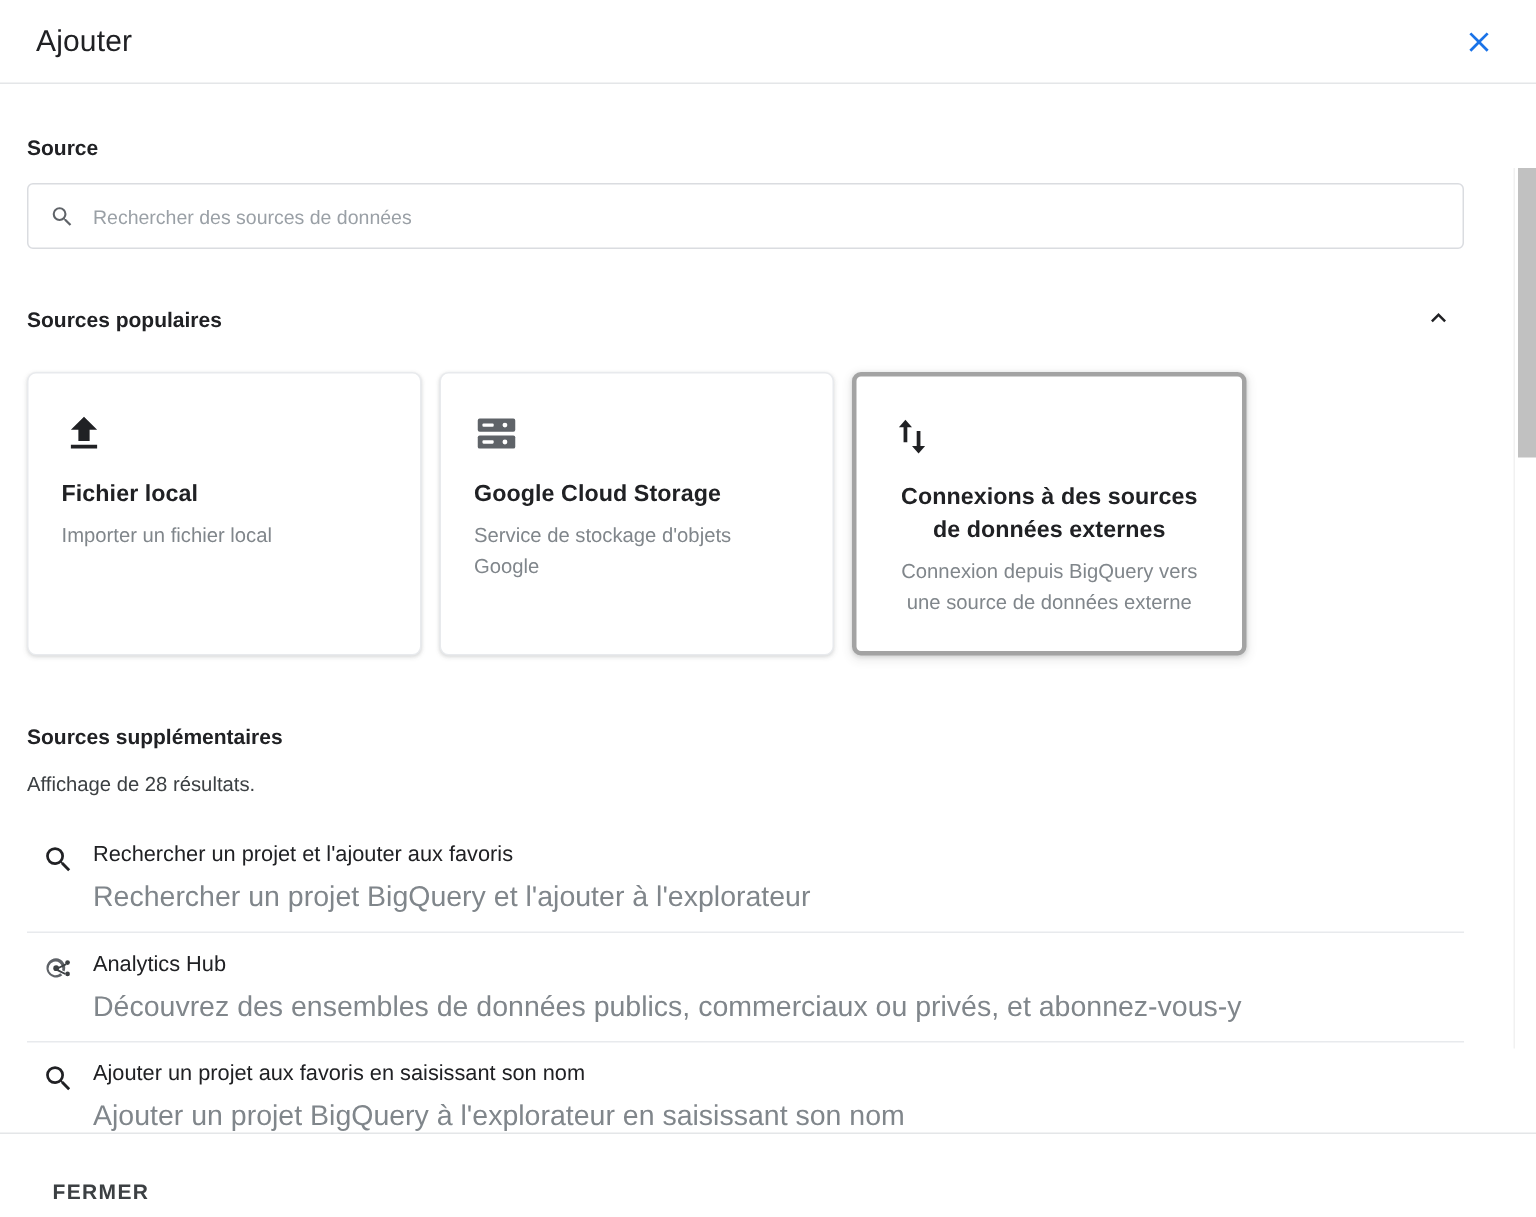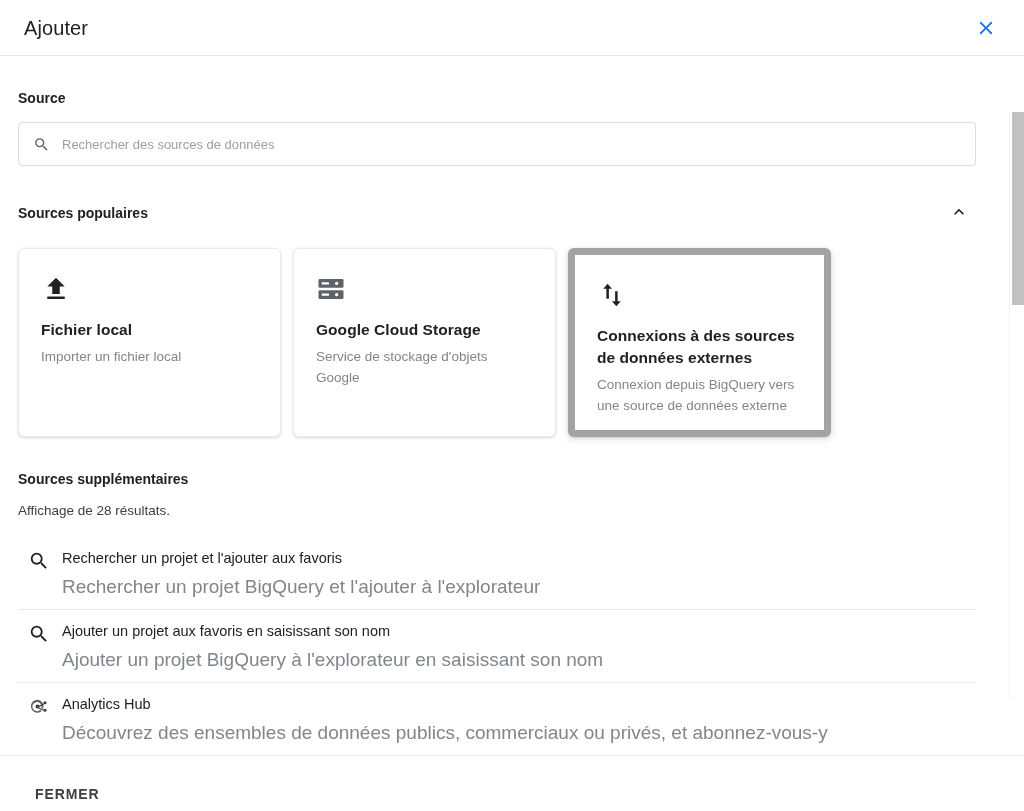--- a/index.html
+++ b/index.html
@@ -121,22 +121,23 @@
     height: 189px;
     background: #fff;
     border: 1px solid #e8eaed;
     border-radius: 6px;
     padding: 22px 22px 16px 22px;
     cursor: pointer;
     box-shadow: 0 1px 2px rgba(60,64,67,.12), 0 1px 3px 1px rgba(60,64,67,.06);
     overflow: hidden;
   }
   .card.emph {
-    border: 7px solid #a3a3a3;
+    border: 3px solid #a3a3a3;
     box-shadow: 0 1px 3px rgba(60,64,67,.18), 0 2px 6px 2px rgba(60,64,67,.08);
+    text-align: center;
   }
   .card-icon {
     height: 36px;
     display: flex;
     align-items: center;
     margin-bottom: 12px;
   }
   .card-title {
     font-size: 15.5px;
     font-weight: 700;
@@ -303,65 +304,65 @@
           <svg width="30" height="30" viewBox="0 0 24 24" aria-hidden="true">
             <path d="M8.5 3 5 7h2.5v8h2V7H12zM15.5 21 19 17h-2.5V9h-2v8H12z" fill="#202124"></path>
           </svg>
         </div>
         <div class="card-title">Connexions à des sources de données externes</div>
         <div class="card-desc">Connexion depuis BigQuery vers une source de données externe</div>
       </div>
 
     </div>
 
-    <div class="section-label" style="margin-top:32px;">Sources supplémentaires</div>
+    <div class="section-label" style="margin-top:44px;">Sources supplémentaires</div>
     <div class="sub-note">Affichage de 28 résultats.</div>
 
     <div class="src-list">
 
       <div class="src-row">
         <div class="src-icon">
           <svg width="22" height="22" viewBox="0 0 24 24" aria-hidden="true">
             <path d="M15.5 14h-.79l-.28-.27A6.471 6.471 0 0 0 16 9.5 6.5 6.5 0 1 0 9.5 16c1.61 0 3.09-.59 4.23-1.57l.27.28v.79l5 4.99L20.49 19zm-6 0C7.01 14 5 11.99 5 9.5S7.01 5 9.5 5 14 7.01 14 9.5 11.99 14 9.5 14z" fill="#202124"></path>
           </svg>
         </div>
         <div class="src-text">
           <div class="src-title">Rechercher un projet et l'ajouter aux favoris</div>
           <div class="src-desc">Rechercher un projet BigQuery et l'ajouter à l'explorateur</div>
-        </div>
-      </div>
-
-      <div class="src-row">
-        <div class="src-icon">
-          <svg width="22" height="22" viewBox="0 0 24 24" aria-hidden="true">
-            <path d="M15.5 14h-.79l-.28-.27A6.471 6.471 0 0 0 16 9.5 6.5 6.5 0 1 0 9.5 16c1.61 0 3.09-.59 4.23-1.57l.27.28v.79l5 4.99L20.49 19zm-6 0C7.01 14 5 11.99 5 9.5S7.01 5 9.5 5 14 7.01 14 9.5 11.99 14 9.5 14z" fill="#202124"></path>
-          </svg>
-        </div>
-        <div class="src-text">
-          <div class="src-title">Ajouter un projet aux favoris en saisissant son nom</div>
-          <div class="src-desc">Ajouter un projet BigQuery à l'explorateur en saisissant son nom</div>
         </div>
       </div>
 
       <div class="src-row">
         <div class="src-icon">
           <svg width="22" height="22" viewBox="0 0 24 24" aria-hidden="true">
             <path d="M10.2 4.2a7 7 0 1 0 4.6 12.3l-1.5-1.4a5 5 0 1 1 1.5-3.6 5 5 0 0 1-.2 1.4l1.8.9a7 7 0 0 0-6.2-9.6z" fill="#5f6368"></path>
             <circle cx="10.3" cy="11.4" r="2.1" fill="#3c4043"></circle>
             <circle cx="18.6" cy="7.3" r="1.7" fill="#3c4043"></circle>
             <circle cx="18.6" cy="15.6" r="1.7" fill="#3c4043"></circle>
             <path d="M11.6 10.7 17.3 7.9l.6 1.2-5.7 2.8zM11.6 12.2l5.7 2.8-.6 1.2-5.7-2.8z" fill="#3c4043"></path>
           </svg>
         </div>
         <div class="src-text">
           <div class="src-title">Analytics Hub</div>
           <div class="src-desc">Découvrez des ensembles de données publics, commerciaux ou privés, et abonnez-vous-y</div>
         </div>
       </div>
 
+      <div class="src-row">
+        <div class="src-icon">
+          <svg width="22" height="22" viewBox="0 0 24 24" aria-hidden="true">
+            <path d="M15.5 14h-.79l-.28-.27A6.471 6.471 0 0 0 16 9.5 6.5 6.5 0 1 0 9.5 16c1.61 0 3.09-.59 4.23-1.57l.27.28v.79l5 4.99L20.49 19zm-6 0C7.01 14 5 11.99 5 9.5S7.01 5 9.5 5 14 7.01 14 9.5 11.99 14 9.5 14z" fill="#202124"></path>
+          </svg>
+        </div>
+        <div class="src-text">
+          <div class="src-title">Ajouter un projet aux favoris en saisissant son nom</div>
+          <div class="src-desc">Ajouter un projet BigQuery à l'explorateur en saisissant son nom</div>
+        </div>
+      </div>
+
     </div>
 
     <div class="scrollbar-track">
       <div class="scrollbar-thumb"></div>
     </div>
 
   </div>
 
   <div class="dialog-footer">
     <button class="footer-btn">FERMER</button>

